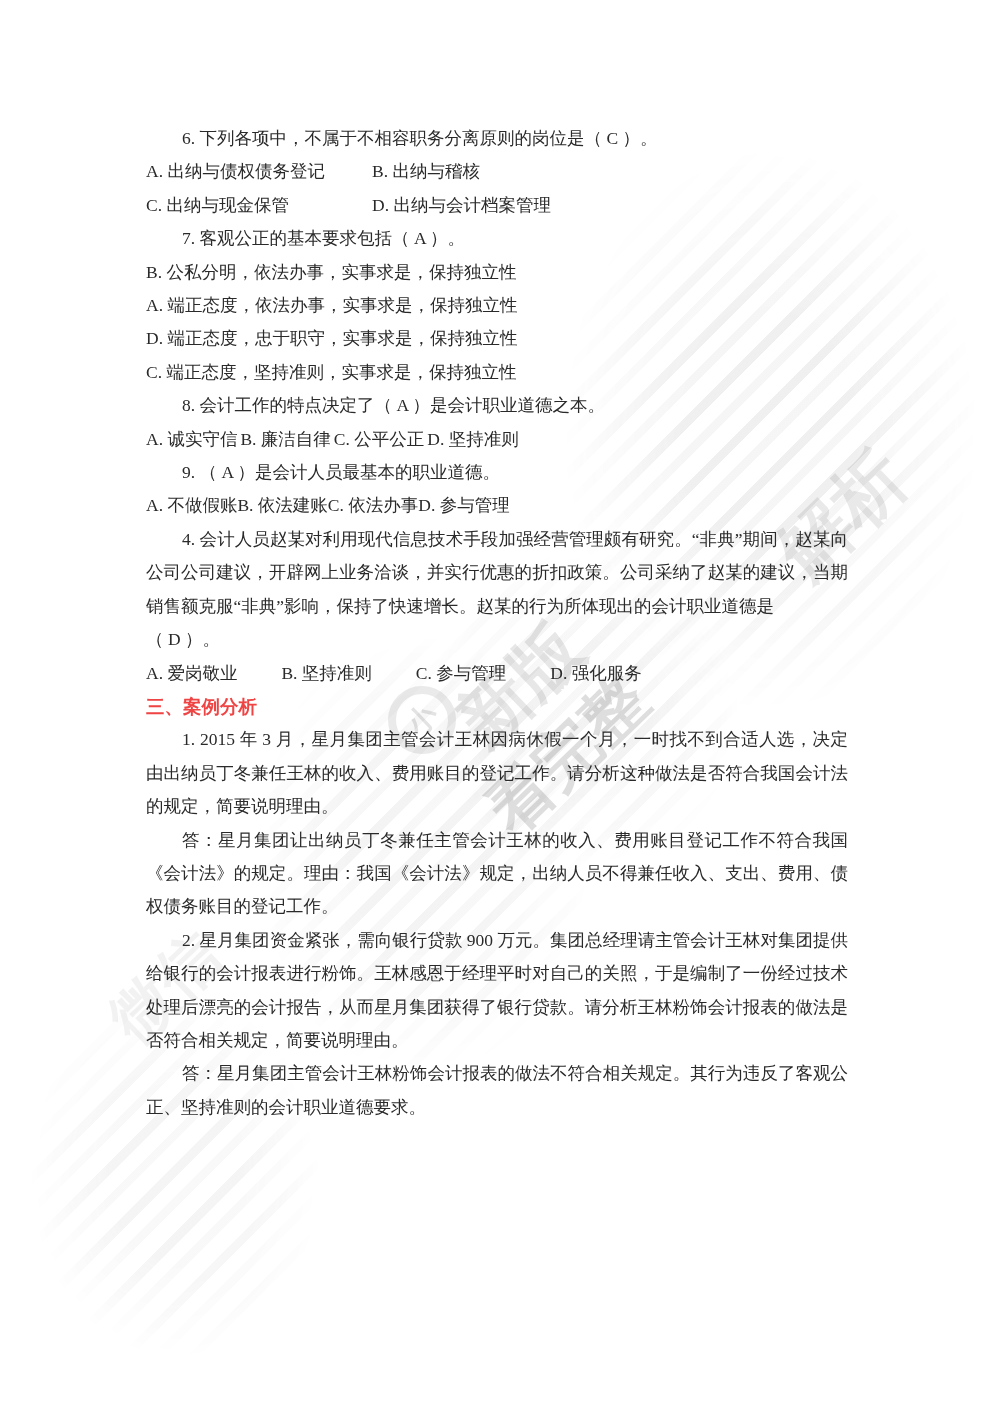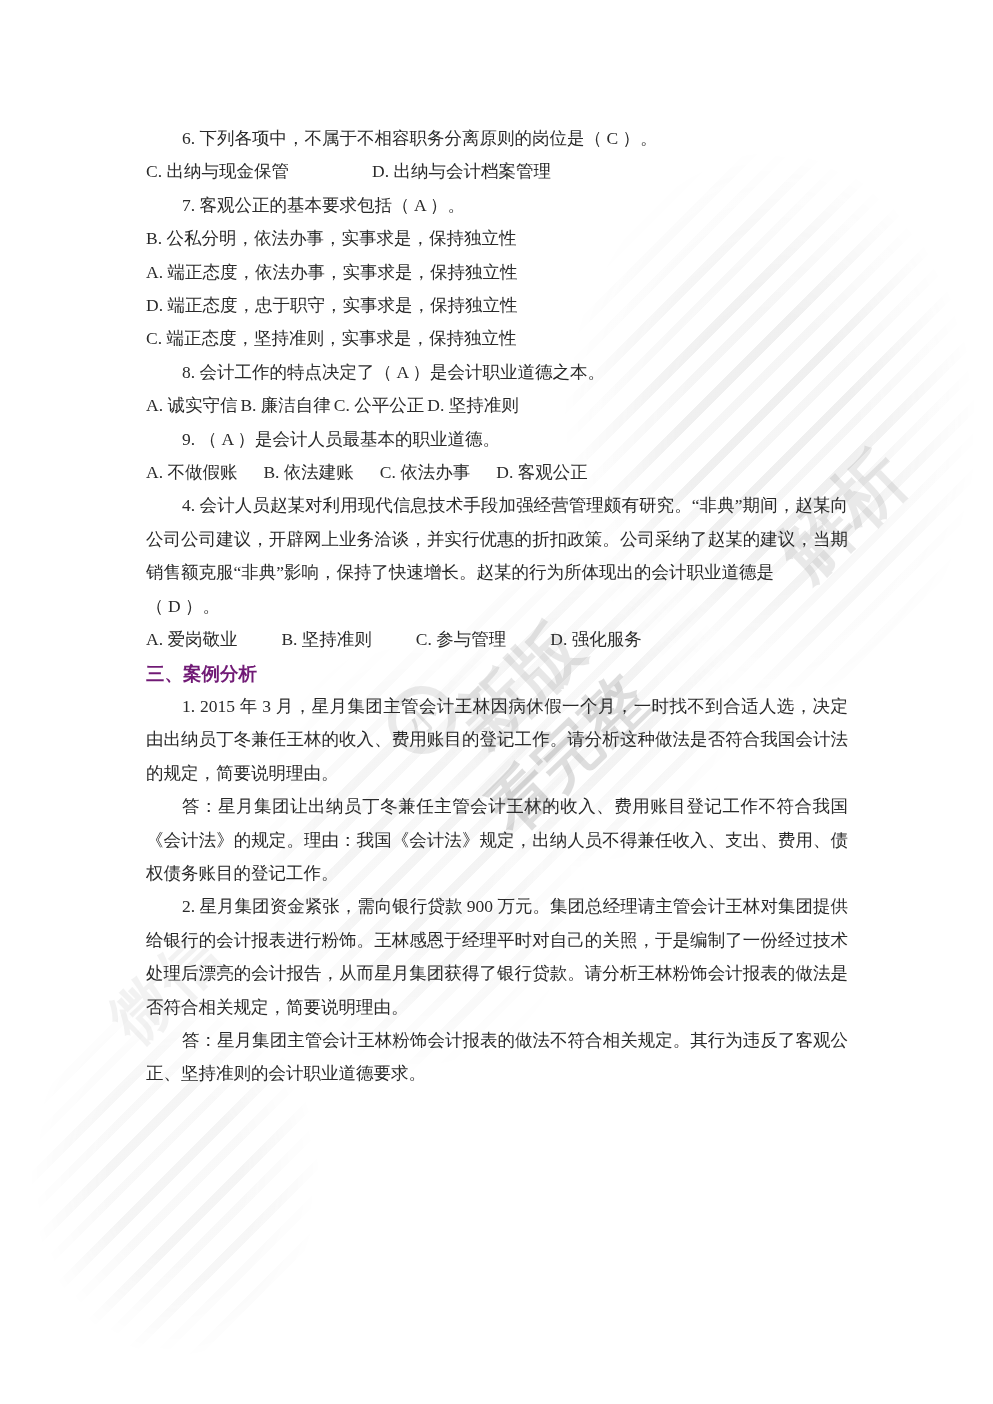--- a/index.html
+++ b/index.html
@@ -24,26 +24,26 @@
   
   .content{position:absolute;z-index:2;left:146px;top:122px;width:702px;
     font-size:17.5px;line-height:33.4px;color:#2a2a2a;}
   .content p,.content div,.content h2{margin:0;padding:0;}
   .stem{text-indent:36px;white-space:nowrap;}
   .opt-line{padding-left:51px;}
   .optrow{display:flex;padding-left:51px;}
   .optrow .c1{width:226px;flex:none;}
   .opts-inline{display:flex;padding-left:51px;}
   .gap-s{column-gap:3px;}
-  .gap-m{column-gap:26px;}
+  .gap-m{}
   .gap-l{column-gap:44px;}
   .para{text-indent:36px;text-align:justify;}
   .ansline{text-indent:0;}
   .section-heading{font-family:"Liberation Sans","DejaVu Sans",sans-serif;
-    font-weight:700;font-size:18.5px;color:#701a75;line-height:33.4px;}
+    font-weight:700;font-size:18.5px;color:#ef4444;line-height:33.4px;}
 </style>
 </head>
 <body>
 
 <div class="page">
 
   <div class="wm wm-strokes" style="left:555px;top:140px;width:430px;height:580px;"></div>
   <div class="wm wm-strokes" style="left:420px;top:540px;width:330px;height:340px;opacity:.8;"></div>
   <div class="wm wm-strokes" style="left:240px;top:620px;width:360px;height:470px;opacity:.75;"></div>
   <div class="wm wm-strokes" style="left:20px;top:980px;width:310px;height:390px;opacity:.7;"></div>
@@ -52,20 +52,24 @@
   <div class="wm wm-stamp" style="left:388px;top:686px;width:52px;height:52px;">
     <span style="font-size:30px;color:rgba(0,0,0,0.11);">小</span>
   </div>
   <span class="wm wm-text" style="left:438px;top:700px;font-size:70px;color:rgba(0,0,0,0.095);">新版</span>
   <span class="wm wm-text" style="left:468px;top:790px;font-size:64px;color:rgba(0,0,0,0.13);">看完整</span>
   <span class="wm wm-text" style="left:758px;top:530px;font-size:72px;color:rgba(0,0,0,0.085);">解析</span>
 
   <div class="content">
 
     <p class="stem">6. 下列各项中，不属于不相容职务分离原则的岗位是（ C ）。</p>
+    <div class="optrow">
+      <span class="c1">A. 出纳与债权债务登记</span>
+      <span>B. 出纳与稽核</span>
+    </div>
     <div class="optrow">
       <span class="c1">C. 出纳与现金保管</span>
       <span>D. 出纳与会计档案管理</span>
     </div>
 
     <p class="stem">7. 客观公正的基本要求包括（ A ）。</p>
     <p class="opt-line">B. 公私分明，依法办事，实事求是，保持独立性</p>
     <p class="opt-line">A. 端正态度，依法办事，实事求是，保持独立性</p>
     <p class="opt-line">D. 端正态度，忠于职守，实事求是，保持独立性</p>
     <p class="opt-line">C. 端正态度，坚持准则，实事求是，保持独立性</p>
@@ -76,21 +80,21 @@
       <span>B. 廉洁自律</span>
       <span>C. 公平公正</span>
       <span>D. 坚持准则</span>
     </div>
 
     <p class="stem">9. （ A ）是会计人员最基本的职业道德。</p>
     <div class="opts-inline gap-m">
       <span>A. 不做假账</span>
       <span>B. 依法建账</span>
       <span>C. 依法办事</span>
-      <span>D. 客观公正</span>
+      <span>D. 参与管理</span>
     </div>
 
     <p class="para">4. 会计人员赵某对利用现代信息技术手段加强经营管理颇有研究。“非典”期间，赵某向公司公司建议，开辟网上业务洽谈，并实行优惠的折扣政策。公司采纳了赵某的建议，当期销售额克服“非典”影响，保持了快速增长。赵某的行为所体现出的会计职业道德是</p>
     <p class="ansline">（ D ）。</p>
     <div class="opts-inline gap-l">
       <span>A. 爱岗敬业</span>
       <span>B. 坚持准则</span>
       <span>C. 参与管理</span>
       <span>D. 强化服务</span>
     </div>

